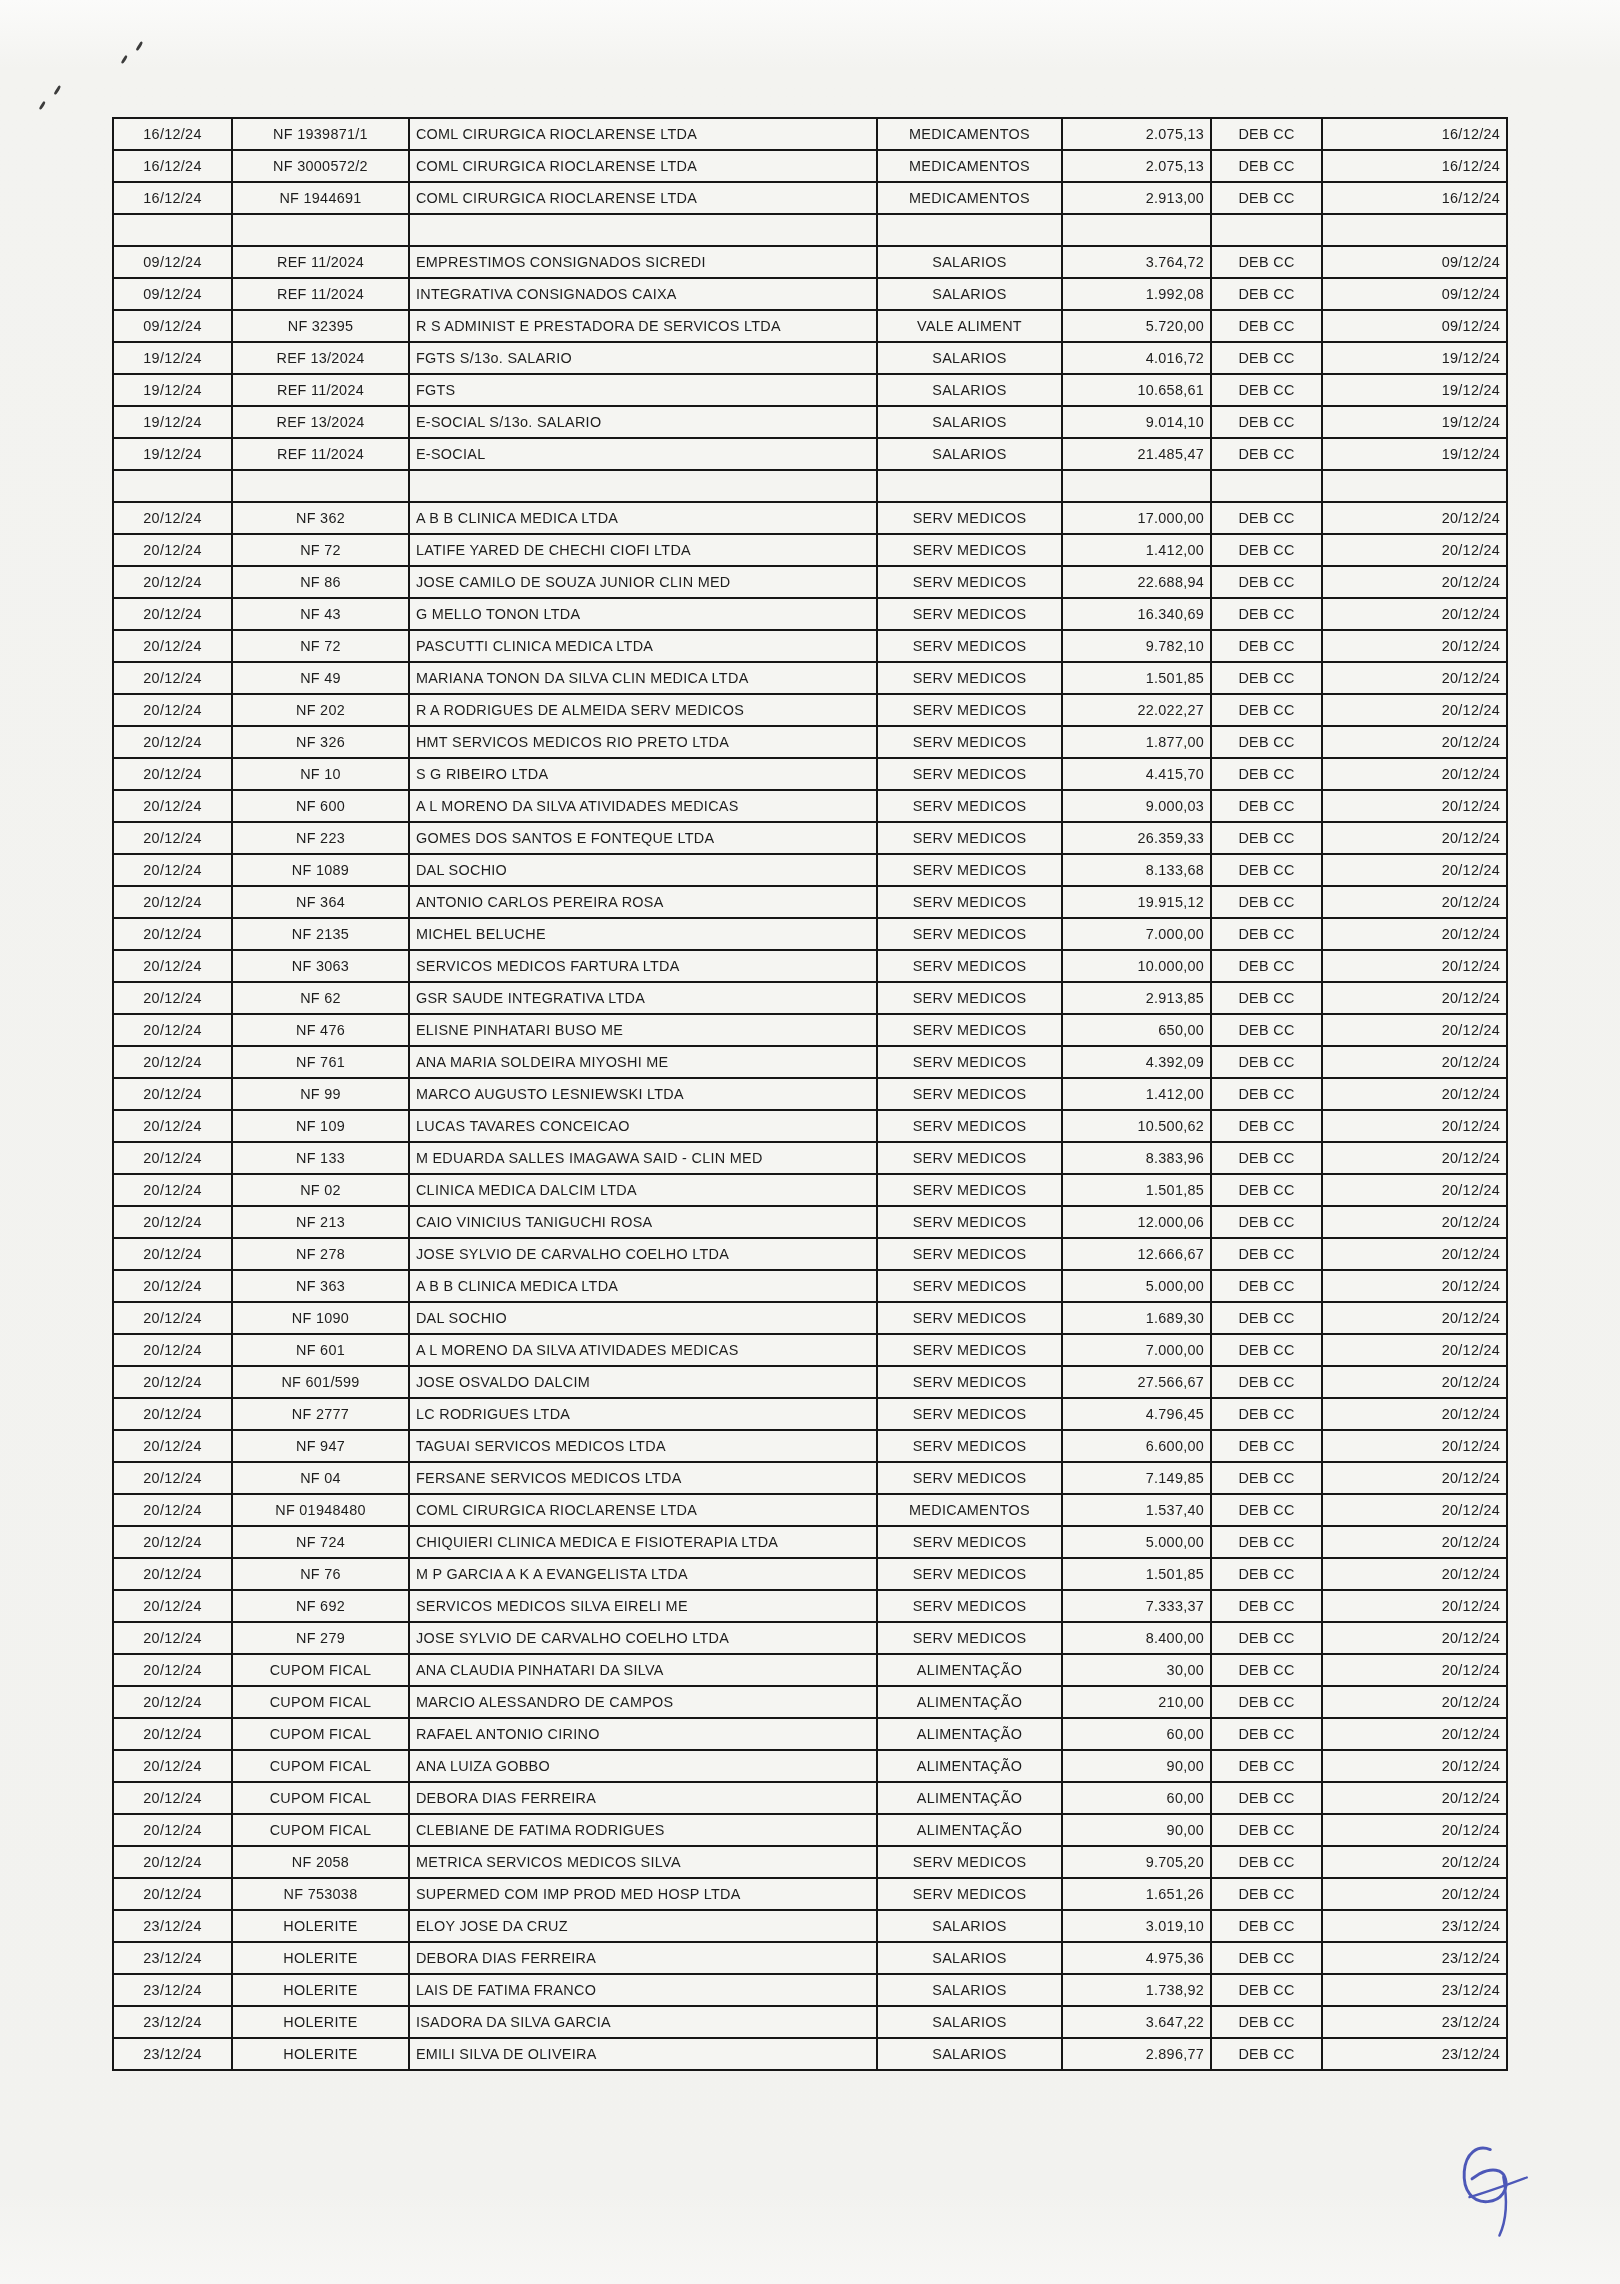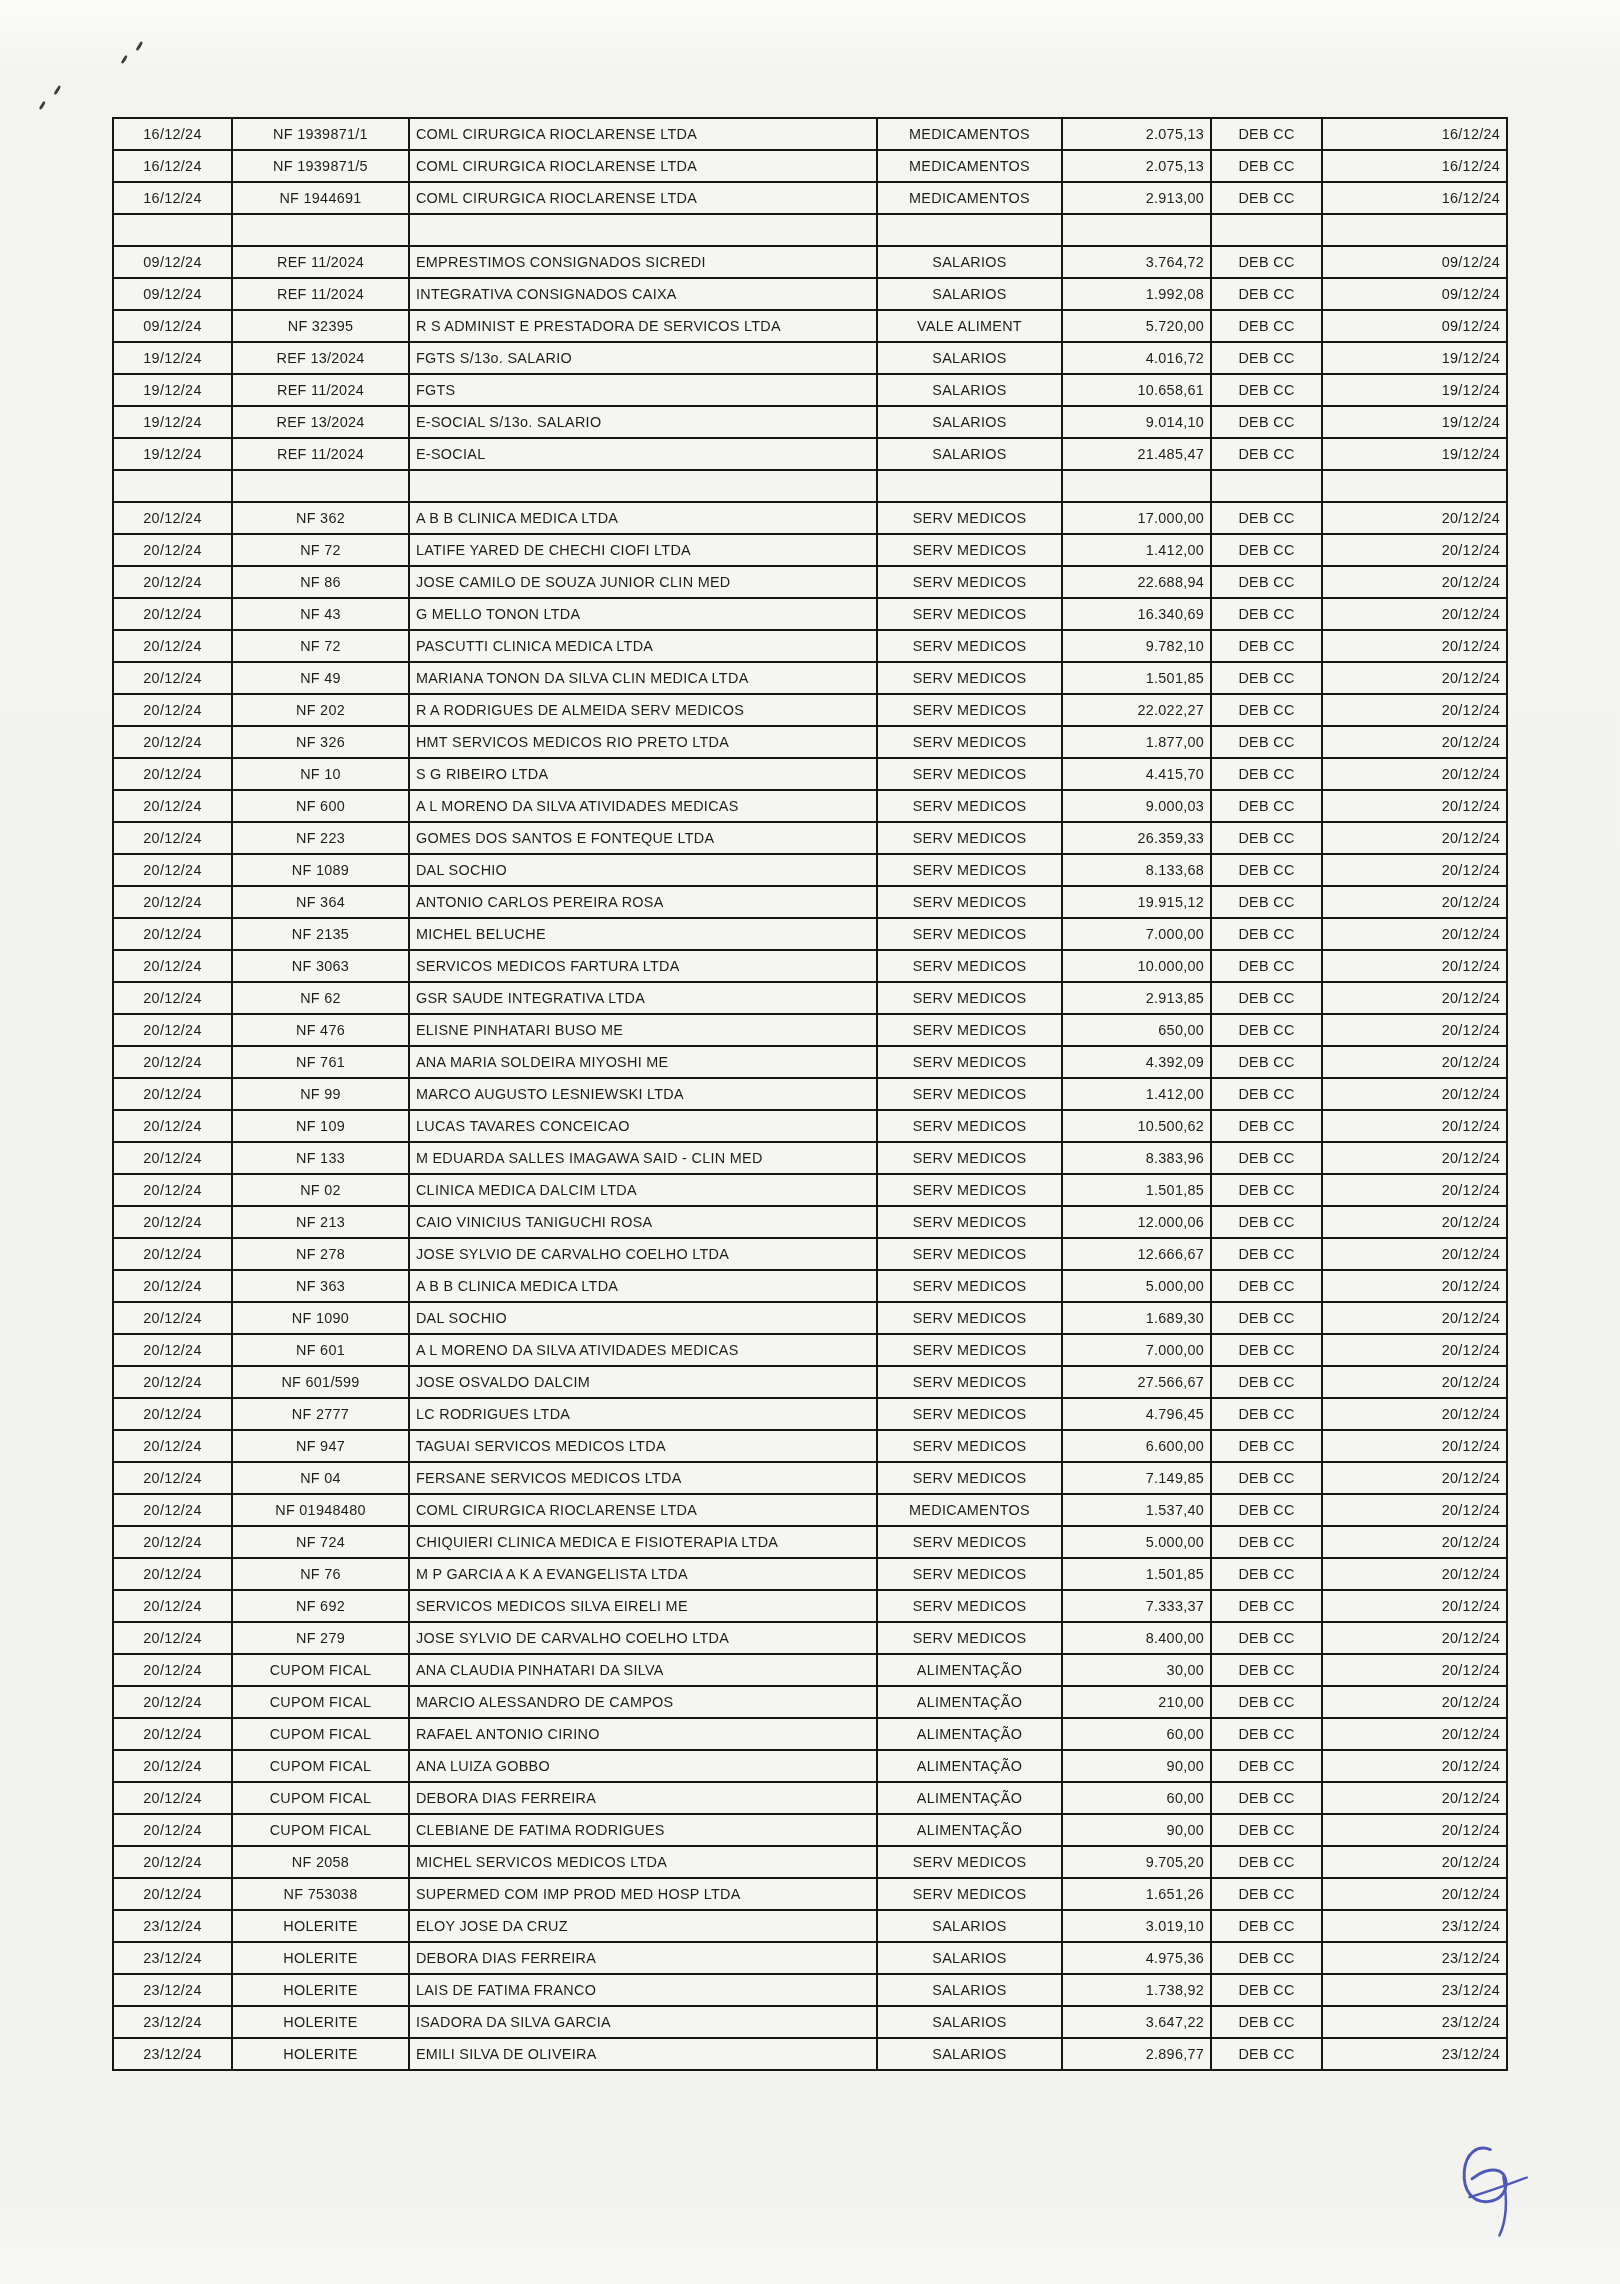--- a/index.html
+++ b/index.html
@@ -86,21 +86,21 @@
       <td class="c-date">16/12/24</td>
       <td class="c-doc">NF 1939871/1</td>
       <td class="c-vendor">COML CIRURGICA RIOCLARENSE LTDA</td>
       <td class="c-cat">MEDICAMENTOS</td>
       <td class="c-amt">2.075,13</td>
       <td class="c-deb">DEB CC</td>
       <td class="c-date2">16/12/24</td>
     </tr>
         <tr>
       <td class="c-date">16/12/24</td>
-      <td class="c-doc">NF 1939871/5</td>
+      <td class="c-doc">NF 3000572/2</td>
       <td class="c-vendor">COML CIRURGICA RIOCLARENSE LTDA</td>
       <td class="c-cat">MEDICAMENTOS</td>
       <td class="c-amt">2.075,13</td>
       <td class="c-deb">DEB CC</td>
       <td class="c-date2">16/12/24</td>
     </tr>
         <tr>
       <td class="c-date">16/12/24</td>
       <td class="c-doc">NF 1944691</td>
       <td class="c-vendor">COML CIRURGICA RIOCLARENSE LTDA</td>
@@ -564,21 +564,21 @@
       <td class="c-doc">CUPOM FICAL</td>
       <td class="c-vendor">CLEBIANE DE FATIMA RODRIGUES</td>
       <td class="c-cat">ALIMENTAÇÃO</td>
       <td class="c-amt">90,00</td>
       <td class="c-deb">DEB CC</td>
       <td class="c-date2">20/12/24</td>
     </tr>
         <tr>
       <td class="c-date">20/12/24</td>
       <td class="c-doc">NF 2058</td>
-      <td class="c-vendor">MICHEL SERVICOS MEDICOS LTDA</td>
+      <td class="c-vendor">METRICA SERVICOS MEDICOS SILVA</td>
       <td class="c-cat">SERV MEDICOS</td>
       <td class="c-amt">9.705,20</td>
       <td class="c-deb">DEB CC</td>
       <td class="c-date2">20/12/24</td>
     </tr>
         <tr>
       <td class="c-date">20/12/24</td>
       <td class="c-doc">NF 753038</td>
       <td class="c-vendor">SUPERMED COM IMP PROD MED HOSP LTDA</td>
       <td class="c-cat">SERV MEDICOS</td>

